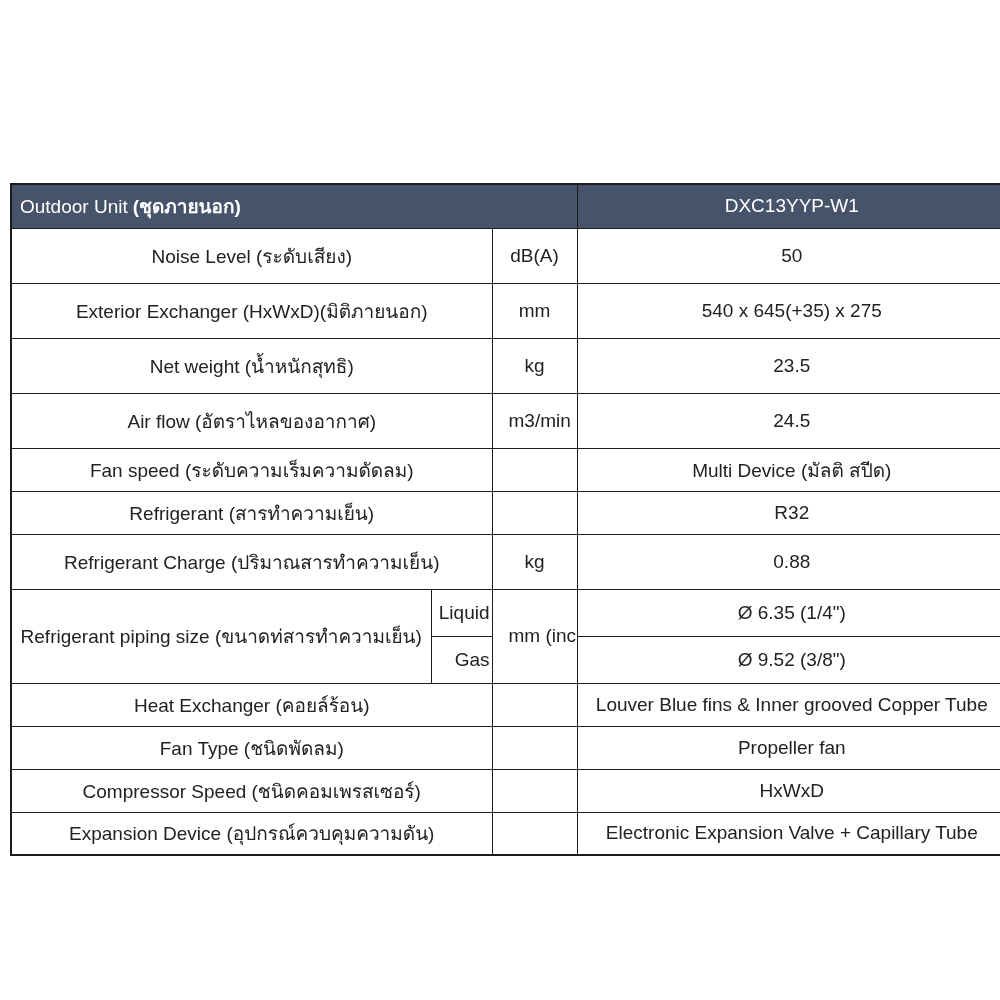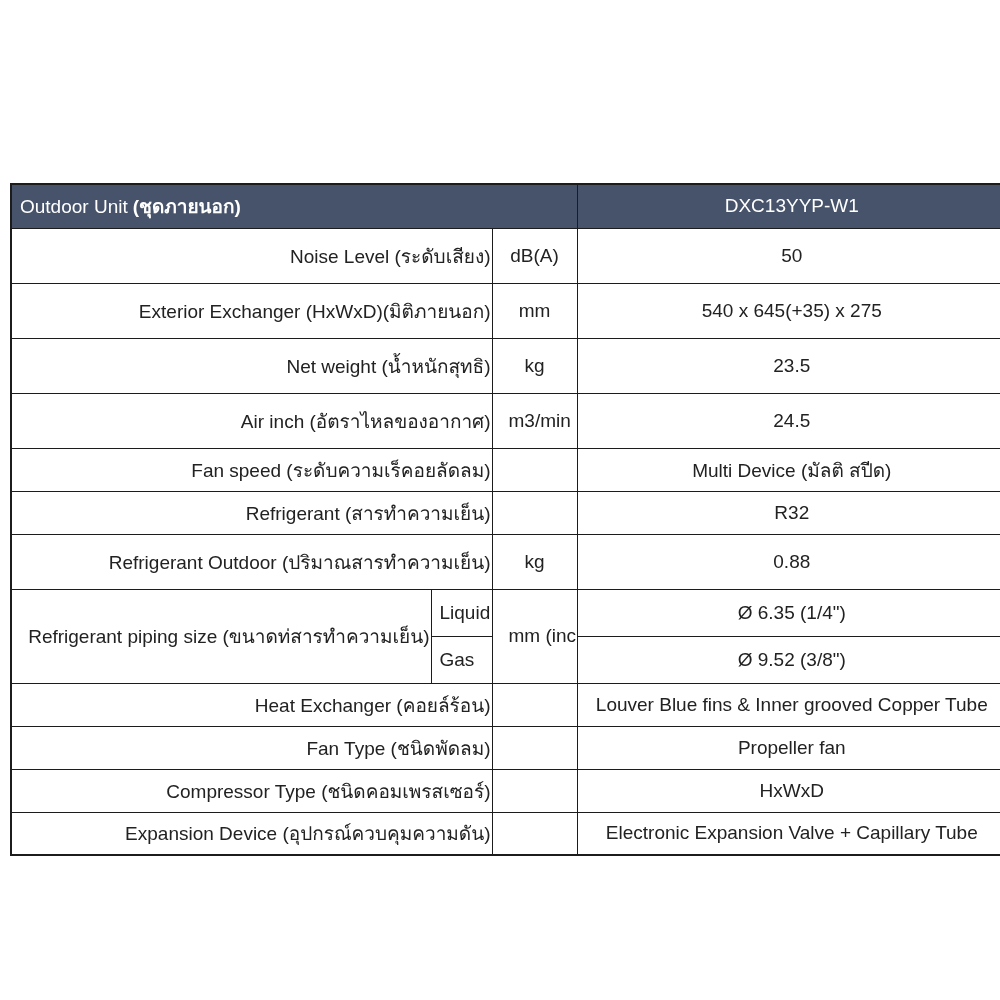--- a/index.html
+++ b/index.html
@@ -31,23 +31,23 @@
   }
   thead td {
     background: var(--header-bg);
     color: var(--header-fg);
     height: 44px;
   }
   .head-left { text-align: left; padding-left: 8px; }
   .head-left .th-part { font-weight: bold; margin-left: 5px; }
   .head-model { text-align: center; border-left: 2px solid #ffffff; }
   tbody td { height: 43px; }
-  .label-cell { text-align: right; }
+  .label-cell { text-align: center; }
   .unit-cell  { text-align: center; padding: 16px; }
-  .sub-cell   { text-align: left; padding: 0 8px; }
+  .sub-cell   { text-align: right; padding: 0 2px; }
   .value-cell { text-align: center; padding: 0 16px; }
   tr.sub-row td { height: 47px; }
 </style>
 </head>
 <body>
 
 <div class="page">
   <table class="spec-table">
     <colgroup>
       <col style="width:420px">
@@ -73,36 +73,36 @@
           <td class="label-cell" colspan="2">Exterior Exchanger (HxWxD)(มิติภายนอก)</td>
           <td class="unit-cell">mm</td>
           <td class="value-cell">540 x 645(+35) x 275</td>
         </tr>
         <tr>
           <td class="label-cell" colspan="2">Net weight (น้ำหนักสุทธิ)</td>
           <td class="unit-cell">kg</td>
           <td class="value-cell">23.5</td>
         </tr>
         <tr>
-          <td class="label-cell" colspan="2">Air inch (อัตราไหลของอากาศ)</td>
+          <td class="label-cell" colspan="2">Air flow (อัตราไหลของอากาศ)</td>
           <td class="unit-cell">m3/min</td>
           <td class="value-cell">24.5</td>
         </tr>
         <tr>
-          <td class="label-cell" colspan="2">Fan speed (ระดับความเร็คอยลัดลม)</td>
+          <td class="label-cell" colspan="2">Fan speed (ระดับความเร็มความดัดลม)</td>
           <td class="unit-cell"></td>
           <td class="value-cell">Multi Device (มัลติ สปีด)</td>
         </tr>
         <tr>
           <td class="label-cell" colspan="2">Refrigerant (สารทำความเย็น)</td>
           <td class="unit-cell"></td>
           <td class="value-cell">R32</td>
         </tr>
         <tr>
-          <td class="label-cell" colspan="2">Refrigerant Outdoor (ปริมาณสารทำความเย็น)</td>
+          <td class="label-cell" colspan="2">Refrigerant Charge (ปริมาณสารทำความเย็น)</td>
           <td class="unit-cell">kg</td>
           <td class="value-cell">0.88</td>
         </tr>
         <tr class="sub-row">
           <td class="label-cell" rowspan="2">Refrigerant piping size (ขนาดท่สารทำความเย็น)</td>
           <td class="sub-cell">Liquid</td>
           <td class="unit-cell" rowspan="2">mm (inch)</td>
           <td class="value-cell">Ø 6.35 (1/4")</td>
         </tr>
         <tr class="sub-row">
@@ -113,21 +113,21 @@
           <td class="label-cell" colspan="2">Heat Exchanger (คอยล์ร้อน)</td>
           <td class="unit-cell"></td>
           <td class="value-cell">Louver Blue fins &amp; Inner grooved Copper Tube</td>
         </tr>
         <tr>
           <td class="label-cell" colspan="2">Fan Type (ชนิดพัดลม)</td>
           <td class="unit-cell"></td>
           <td class="value-cell">Propeller fan</td>
         </tr>
         <tr>
-          <td class="label-cell" colspan="2">Compressor Type (ชนิดคอมเพรสเซอร์)</td>
+          <td class="label-cell" colspan="2">Compressor Speed (ชนิดคอมเพรสเซอร์)</td>
           <td class="unit-cell"></td>
           <td class="value-cell">HxWxD</td>
         </tr>
         <tr>
           <td class="label-cell" colspan="2">Expansion Device (อุปกรณ์ควบคุมความดัน)</td>
           <td class="unit-cell"></td>
           <td class="value-cell">Electronic Expansion Valve + Capillary Tube</td>
         </tr>
       </tbody>
   </table>

